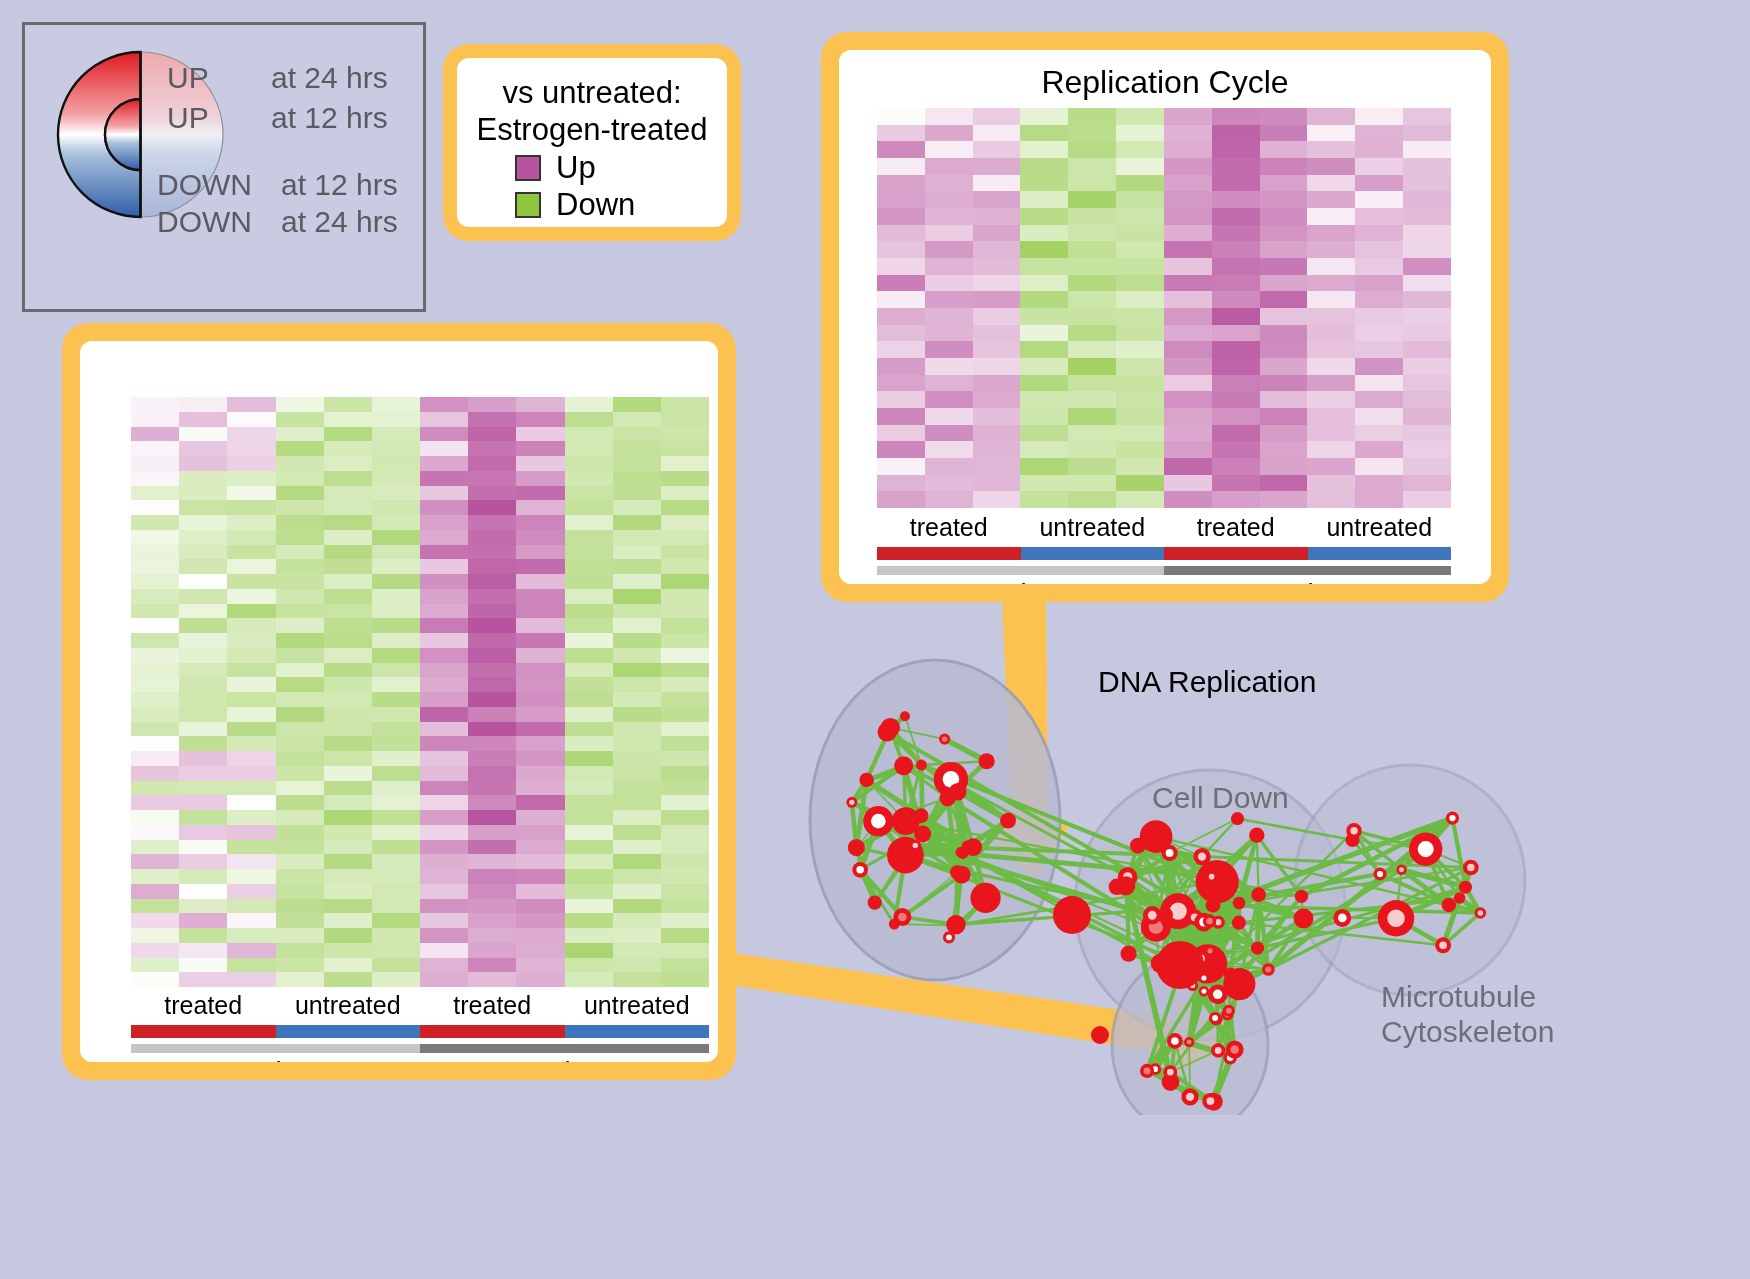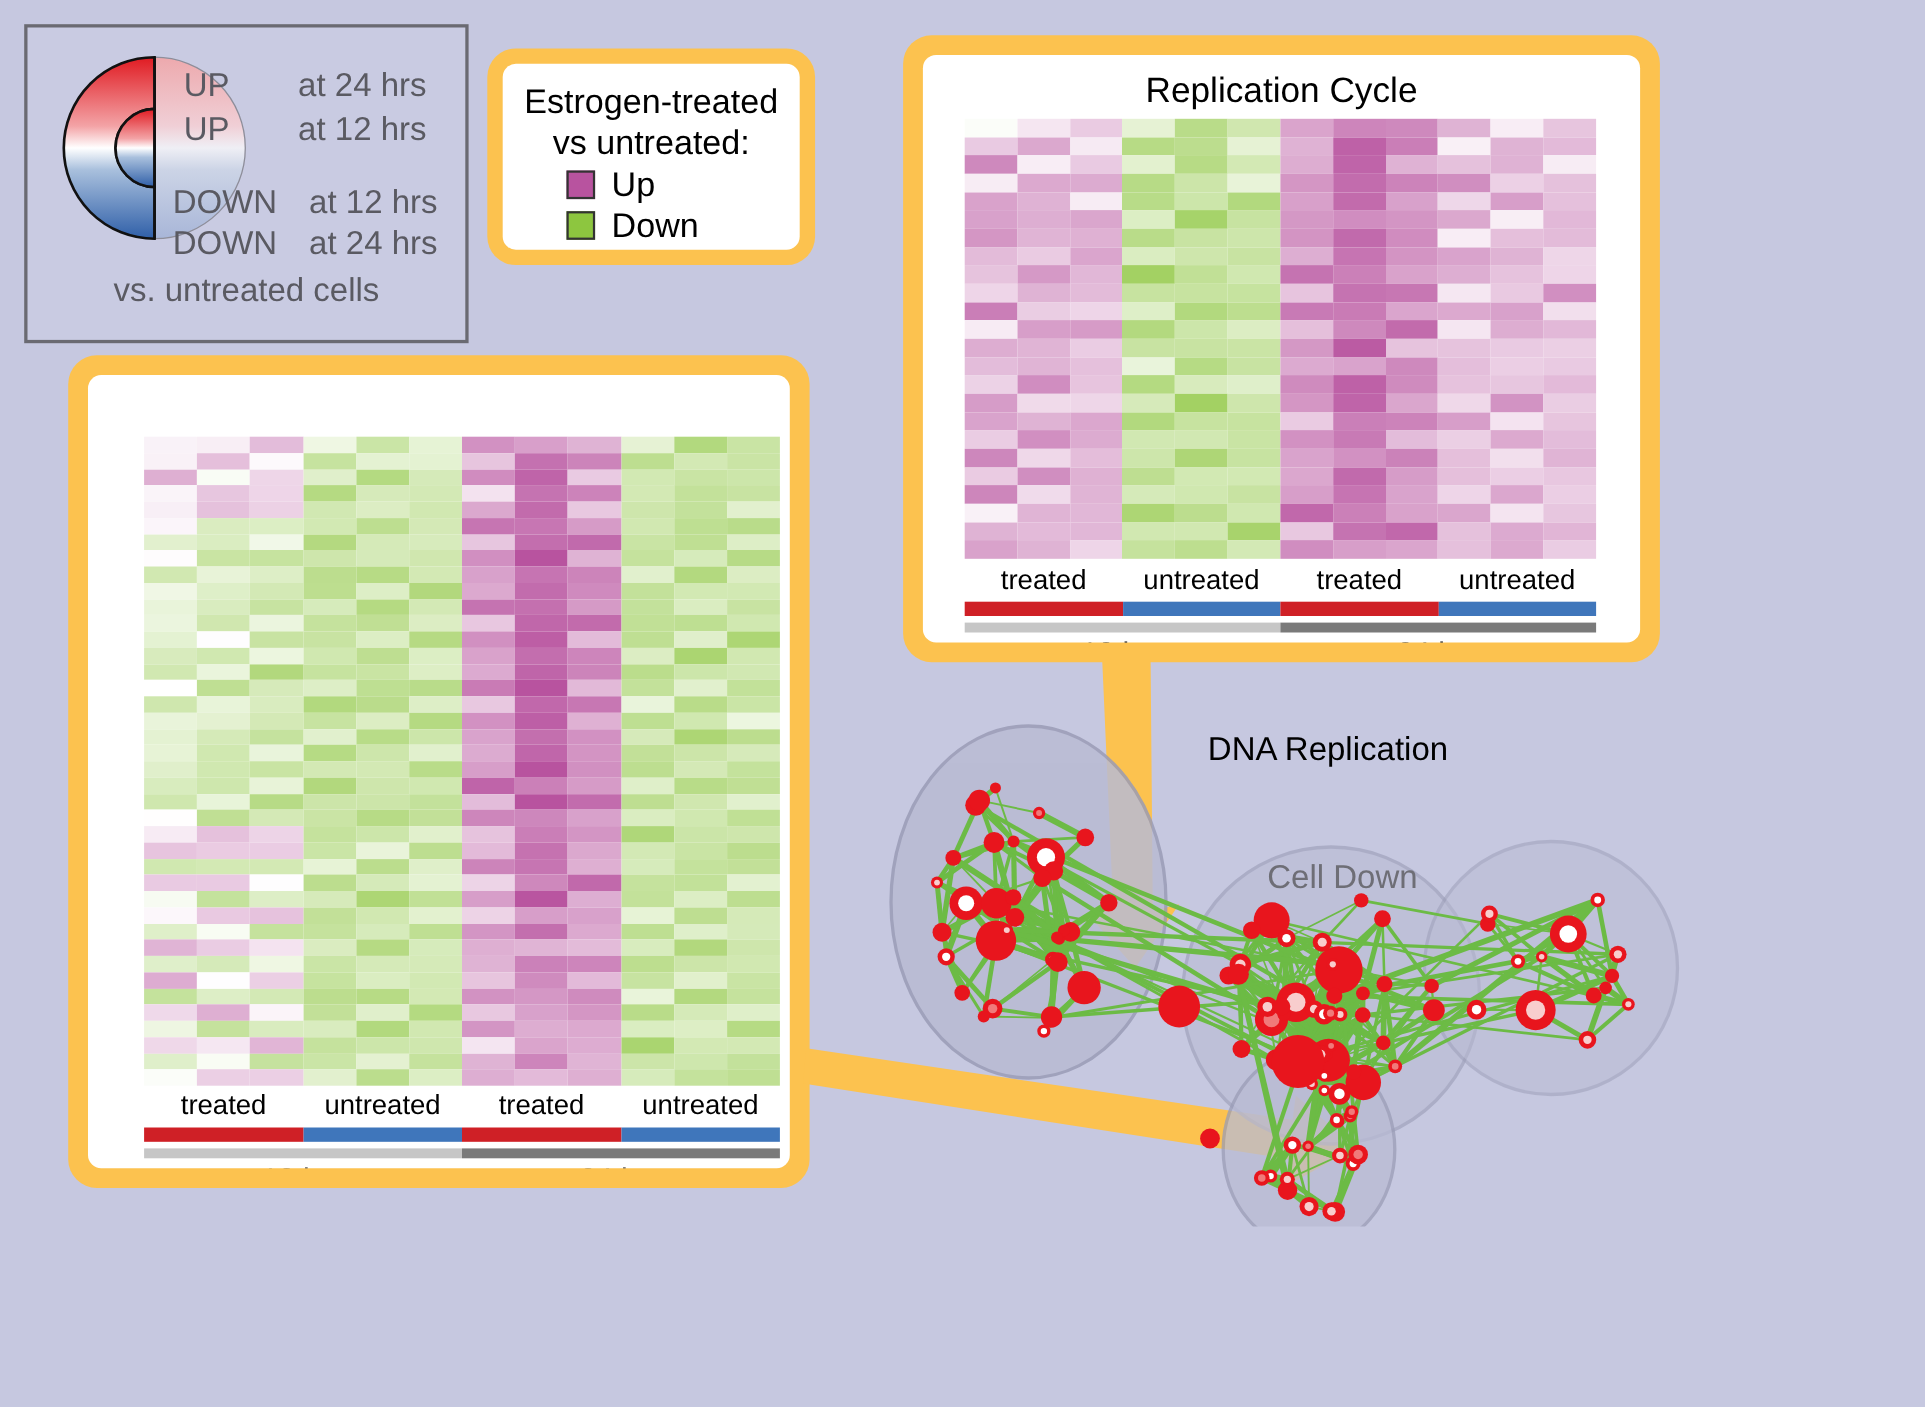--- a/index.html
+++ b/index.html
@@ -111,29 +111,28 @@
     <span class="ck-lbl" style="left:142px;top:76px;">UP</span>
     <span class="ck-row" style="left:246px;top:76px;">at 12 hrs</span>
 
     <span class="ck-lbl" style="left:132px;top:143px;">DOWN</span>
     <span class="ck-row" style="left:256px;top:143px;">at 12 hrs</span>
 
     <span class="ck-lbl" style="left:132px;top:180px;">DOWN</span>
     <span class="ck-row" style="left:256px;top:180px;">at 24 hrs</span>
 
     <div id="ck-foot">
-      <div>vs. untreated cells</div>
     </div>
   </div>
 
   <div class="opanel" id="legendpanel">
     <div class="opanel-inner">
       <div id="legend-title">
+        <div>vs untreated:</div>
         <div>Estrogen-treated</div>
-        <div>vs untreated:</div>
       </div>
       <div class="legrow" style="top:92px;">
         <span class="swatch" id="sw-up" style="background: rgb(184, 83, 159);"></span>
         <span>Up</span>
       </div>
       <div class="legrow" style="top:129px;">
         <span class="swatch" id="sw-down" style="background: rgb(141, 198, 63);"></span>
         <span>Down</span>
       </div>
     </div>
@@ -1856,14 +1855,16 @@
           <circle cx="320" cy="420" r="9" fill="#e8151d"></circle>
         </g>
         <g>
           <circle cx="400" cy="350" r="24" fill="#e8151d"></circle>
         </g>
       </g>
   </svg>
 
   <div class="netlabel" id="lbl-dna">DNA Replication</div>
   <div class="netlabel" id="lbl-cc">Cell Down</div>
+  <div class="netlabel" id="lbl-mt">Microtubule
+Cytoskeleton</div>
 
 </div>
 
 </body></html>

